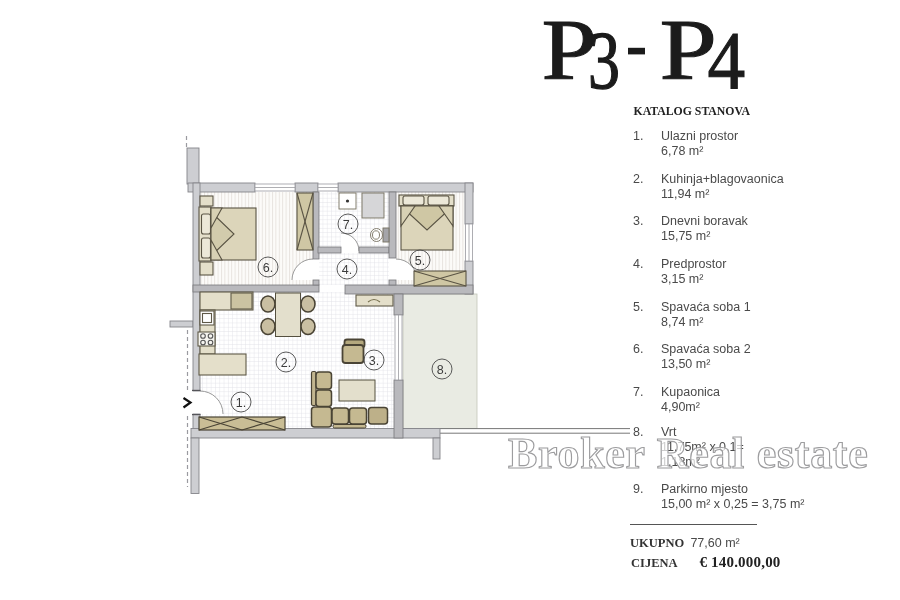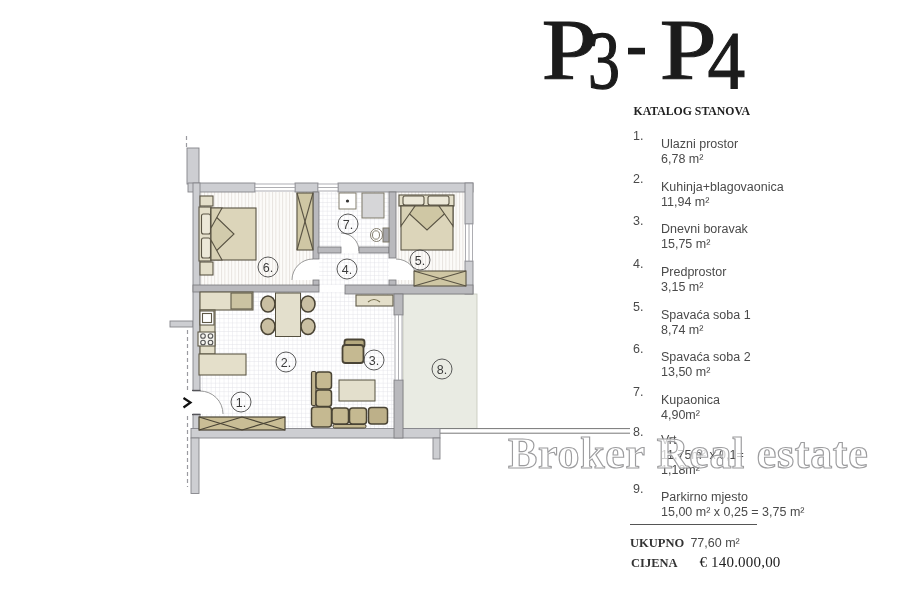--- a/index.html
+++ b/index.html
@@ -1,28 +1,28 @@
 <!DOCTYPE html>
 <html><head>
 <meta charset="utf-8">
 <style>
   html,body{margin:0;padding:0;}
   body{width:900px;height:600px;position:relative;background:#fff;overflow:hidden;
        font-family:"Liberation Sans",sans-serif;}
   .abs{position:absolute;}
   .it{position:absolute;left:633px;width:260px;color:#4a4a4a;font-size:12.5px;line-height:14.8px;}
   .it .n{position:absolute;left:0;top:0;}
-  .it .t{position:absolute;left:28px;top:8px;white-space:nowrap;}
+  .it .t{position:absolute;left:28px;top:0;white-space:nowrap;}
   #rule{left:630px;top:524px;width:127px;height:1px;background:#555;}
   #ukupno{left:630px;top:536px;font-family:"Liberation Serif",serif;font-weight:bold;
           font-size:12.5px;color:#333;}
   #ukupno span{font-family:"Liberation Sans",sans-serif;font-weight:normal;font-size:12.5px;color:#4a4a4a;}
   #cijena{left:631px;top:554px;font-family:"Liberation Serif",serif;font-weight:bold;
           font-size:12.5px;color:#333;}
-  #cijena span{font-weight:normal;font-size:15px;color:#222;letter-spacing:0.2px;}
+  #cijena span{font-weight:bold;font-size:15px;color:#222;letter-spacing:0.2px;}
   #wm{left:508px;top:428px;font-family:"Liberation Serif",serif;font-weight:bold;
       font-size:44px;white-space:nowrap;letter-spacing:0.7px;
       color:rgba(255,255,255,0.72);-webkit-text-stroke:1.15px #9d9d9f;}
 </style>
 </head>
 <body>
 <svg class="abs" style="left:0;top:0" width="900" height="600" viewBox="0 0 900 600">
 <defs>
   <pattern id="tiles" width="4.3" height="4.3" patternUnits="userSpaceOnUse">
     <path d="M4.3 0H0V4.3" fill="none" stroke="#dfdfe5" stroke-width="0.8"></path>

